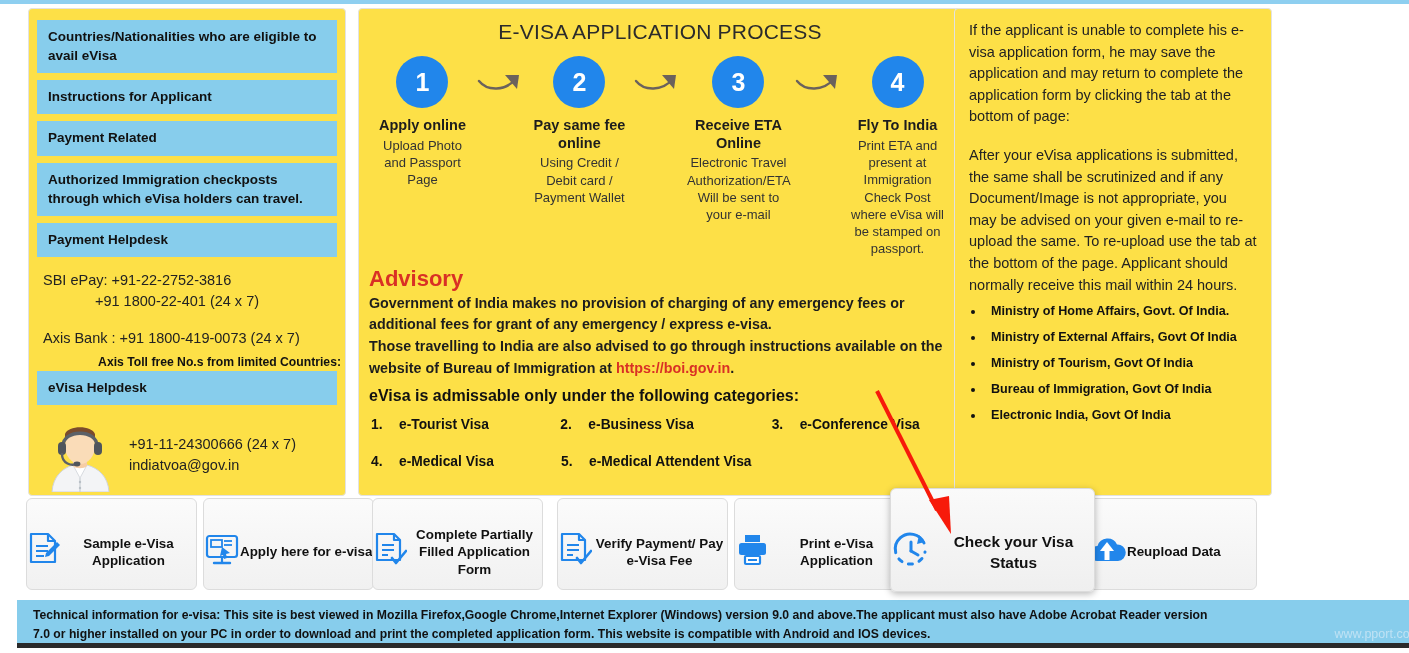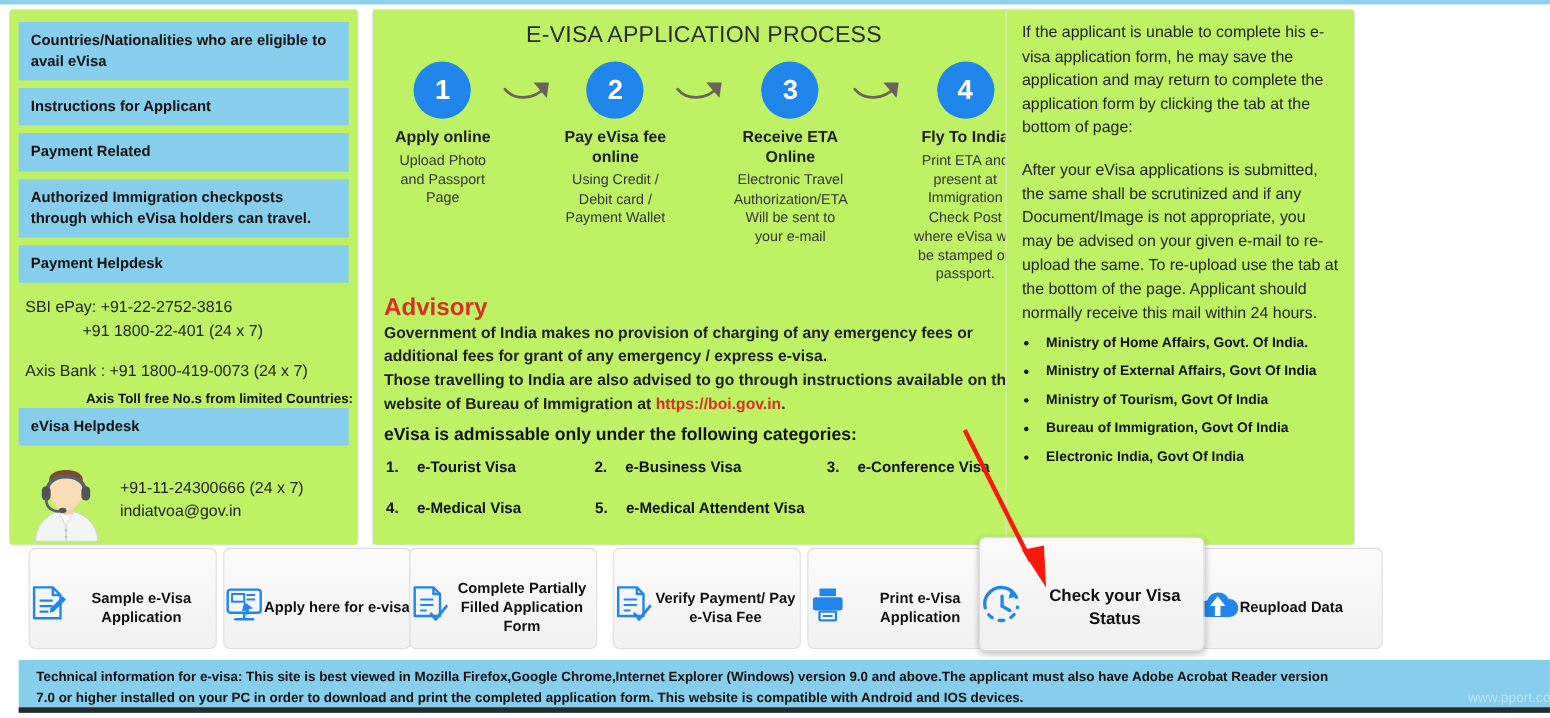--- a/index.html
+++ b/index.html
@@ -12,26 +12,26 @@
   #page { position: relative; width: 1409px; height: 653px; background: #fff; }
 
   
   .top-bar {
     position: absolute; left: 0; top: 0; width: 1409px; height: 4px;
     background: #8ecff0;
   }
 
   
   .panel {
-    position: absolute; background: #bef264;
-    border: 1px solid #e2e2e2; border-radius: 4px;
+    position: absolute; background: #fde047;
+    border: 1px solid #e2e2e2; border-radius: 4px; margin-left: 20px;
   }
   #left-panel  { left: 8px;   top: 8px; width: 318px; height: 488px; overflow: hidden; }
   #mid-panel   { left: 338px; top: 8px; width: 604px; height: 488px; }
-  #right-panel { left: 914px; top: 8px; width: 318px; height: 488px; }
+  #right-panel { left: 934px; top: 8px; width: 318px; height: 488px; }
 
   
   .nav-item {
     background: #87cdec; color: #111;
     font-weight: bold; font-size: 13.5px; line-height: 1.42;
     padding: 7px 10px 8px 11px; margin: 0 8px 7px 8px;
   }
   #left-panel .nav-wrap { padding-top: 11px; }
   .helpdesk-body {
     padding: 6px 10px 0 14px; font-size: 14.5px; color: #222; line-height: 1.45;
@@ -210,21 +210,21 @@
         <div class="step-desc">Upload Photo and Passport Page</div>
       </div>
       <div class="curve">
         <svg width="48" height="26" viewBox="0 0 48 26">
           <path d="M2 11 C10 21 28 22 40 8" fill="none" stroke="#6b625c" stroke-width="2.4" stroke-linecap="round"></path>
           <path d="M28 5 L42 5 L40 19 Z" fill="#6b625c"></path>
         </svg>
       </div>
       <div class="step">
         <div class="circle">2</div>
-        <div class="step-title">Pay eVisa fee online</div>
+        <div class="step-title">Pay same fee online</div>
         <div class="step-desc">Using Credit / Debit card / Payment Wallet</div>
       </div>
       <div class="curve">
         <svg width="48" height="26" viewBox="0 0 48 26">
           <path d="M2 11 C10 21 28 22 40 8" fill="none" stroke="#6b625c" stroke-width="2.4" stroke-linecap="round"></path>
           <path d="M28 5 L42 5 L40 19 Z" fill="#6b625c"></path>
         </svg>
       </div>
       <div class="step">
         <div class="circle">3</div>

